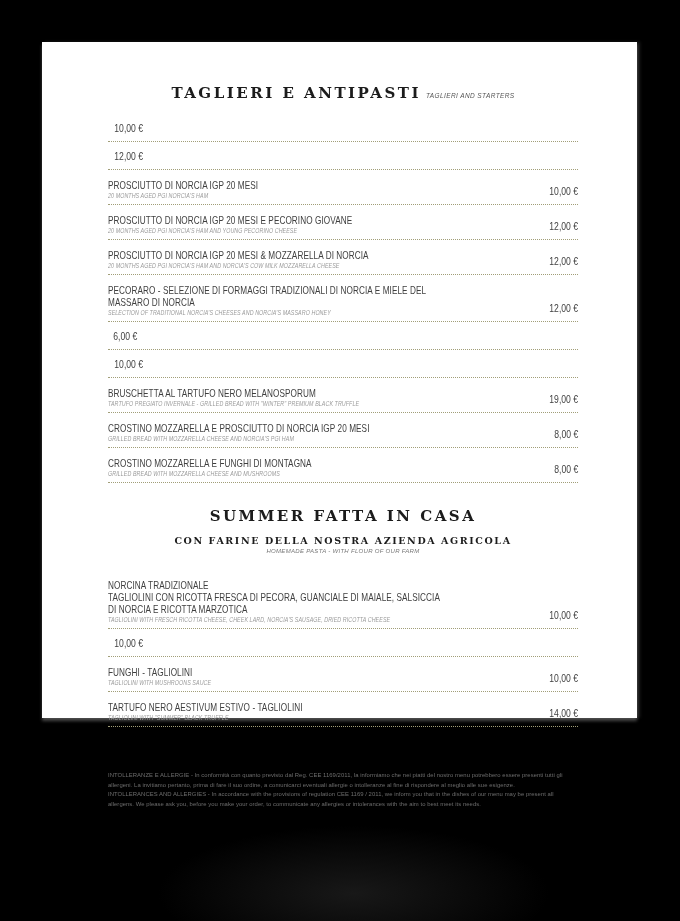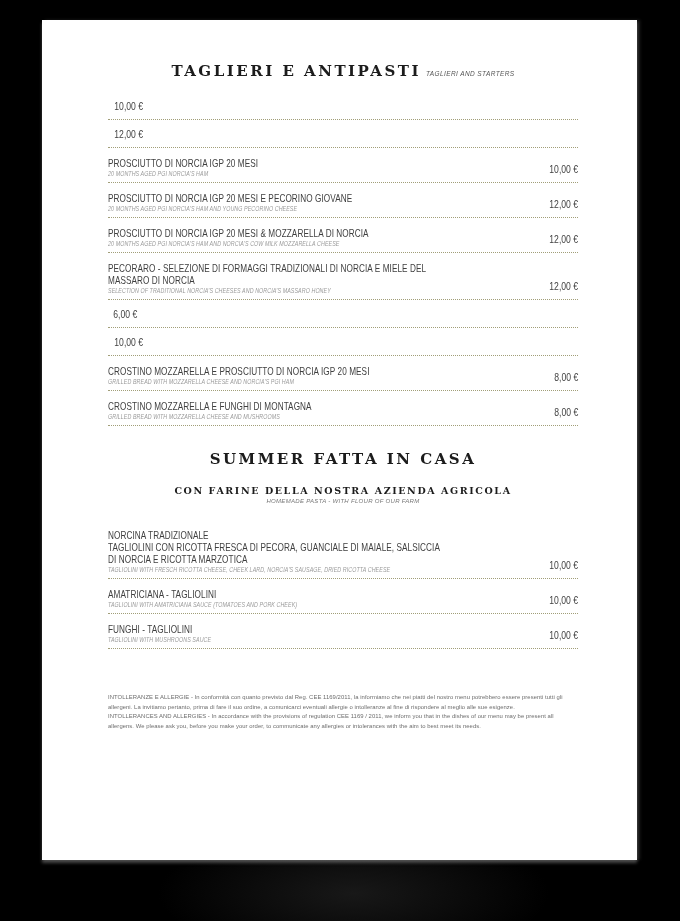--- a/index.html
+++ b/index.html
@@ -3,39 +3,39 @@
 <meta charset="utf-8">
 <style>
   html,body{margin:0;padding:0;}
   body{
     width:680px;height:921px;position:relative;overflow:hidden;
     background:#000;
     background-image:radial-gradient(ellipse 260px 90px at 52% 97%, #181818 0%, #000 75%);
     font-family:"Liberation Sans", sans-serif;
   }
   .paper{
-    position:absolute;left:42px;top:20px;width:595px;height:840px;
+    position:absolute;left:42px;top:42px;width:595px;height:676px;
     background:#ffffff;
     box-shadow:0 3px 3px rgba(130,130,130,.55), 3px 0 3px rgba(90,90,90,.35);
     box-sizing:border-box;
     padding:42px 59px 0 66px;
   }
   
   .sec-head{display:flex;justify-content:center;align-items:baseline;gap:5px;margin-bottom:12px;}
   .sec-title{
     font-family:"DejaVu Serif", serif;font-weight:bold;
     font-size:15px;letter-spacing:2.5px;color:#1c1c1c;margin:0;white-space:nowrap;
   }
   .sec-caption{
     font-style:italic;font-size:6.5px;letter-spacing:.4px;color:#555;white-space:nowrap;
   }
   .sec-head2{text-align:center;margin:24px 0 16px 0;}
   .sec-sub{
     font-family:"DejaVu Serif", serif;font-weight:bold;
-    font-size:9.5px;letter-spacing:1.6px;color:#1c1c1c;margin:17px 0 2px 0;white-space:nowrap;
+    font-size:9.5px;letter-spacing:1.6px;color:#1c1c1c;margin:10px 0 2px 0;white-space:nowrap;
   }
   .sec-caption2{display:block;font-style:italic;font-size:6px;color:#777;letter-spacing:.3px;}
   
   .item{
     display:flex;justify-content:space-between;align-items:flex-end;
     border-bottom:1.5px dotted #a19e78;
     padding:9px 0 4px 0;
   }
   .item-name{
     font-size:10.5px;line-height:12px;color:#3f3f3f;letter-spacing:.1px;
@@ -108,20 +108,27 @@
   </div>
 
   <div class="item">
     <div class="item-price">6,00 €</div>
   </div>
 
   <div class="item">
     <div class="item-price">10,00 €</div>
   </div>
 
+  <div class="item">
+    <div class="item-text">
+      <div class="item-name">BRUSCHETTA AL TARTUFO NERO MELANOSPORUM</div>
+      <div class="item-desc">TARTUFO PREGIATO INVERNALE - GRILLED BREAD WITH "WINTER" PREMIUM BLACK TRUFFLE</div>
+    </div>
+    <div class="item-price">19,00 €</div>
+  </div>
 
   <div class="item">
     <div class="item-text">
       <div class="item-name">CROSTINO MOZZARELLA E PROSCIUTTO DI NORCIA IGP 20 MESI</div>
       <div class="item-desc">GRILLED BREAD WITH MOZZARELLA CHEESE AND NORCIA'S PGI HAM</div>
     </div>
     <div class="item-price">8,00 €</div>
   </div>
 
   <div class="item">
@@ -144,35 +151,38 @@
   <div class="item">
     <div class="item-text">
       <div class="item-name">NORCINA TRADIZIONALE
 TAGLIOLINI  CON RICOTTA FRESCA DI PECORA, GUANCIALE DI MAIALE, SALSICCIA DI NORCIA E RICOTTA MARZOTICA</div>
       <div class="item-desc">TAGLIOLINI WITH FRESCH RICOTTA CHEESE, CHEEK LARD, NORCIA'S SAUSAGE, DRIED RICOTTA CHEESE</div>
     </div>
     <div class="item-price">10,00 €</div>
   </div>
 
   <div class="item">
-    <div class="item-text">
-      <div class="item-name">AMATRICIANA - TAGLIOLINI</div>
-      <div class="item-desc">TAGLIOLINI WITH AMATRICIANA SAUCE (TOMATOES  AND  PORK CHEEK)</div>
-    </div>
     <div class="item-price">10,00 €</div>
   </div>
 
   <div class="item">
     <div class="item-text">
       <div class="item-name">FUNGHI - TAGLIOLINI</div>
       <div class="item-desc">TAGLIOLINI WITH MUSHROONS SAUCE</div>
     </div>
     <div class="item-price">10,00 €</div>
   </div>
 
+  <div class="item">
+    <div class="item-text">
+      <div class="item-name">TARTUFO NERO AESTIVUM  ESTIVO - TAGLIOLINI</div>
+      <div class="item-desc">TAGLIOLINI WITH "SUMMER" BLACK TRUFFLE</div>
+    </div>
+    <div class="item-price">14,00 €</div>
+  </div>
 
 </div>
   </div>
 
   <div class="footer">
     <p>INTOLLERANZE E ALLERGIE - In conformità con quanto previsto dal Reg. CEE 1169/2011, la informiamo che nei piatti del  nostro menu potrebbero essere presenti tutti gli allergeni. La invitiamo pertanto, prima di fare il suo ordine, a comunicarci eventuali allergie o intolleranze al fine di rispondere al meglio alle sue esigenze.</p>
     <p>INTOLLERANCES AND ALLERGIES - In accordance with the provisions of regulation CEE 1169 / 2011, we inform you that in the dishes of our menu may be present all allergens. We please ask you, before you make your order, to communicate any allergies or intolerances with the aim to best meet its needs.</p>
   </div>
 
 </div>

